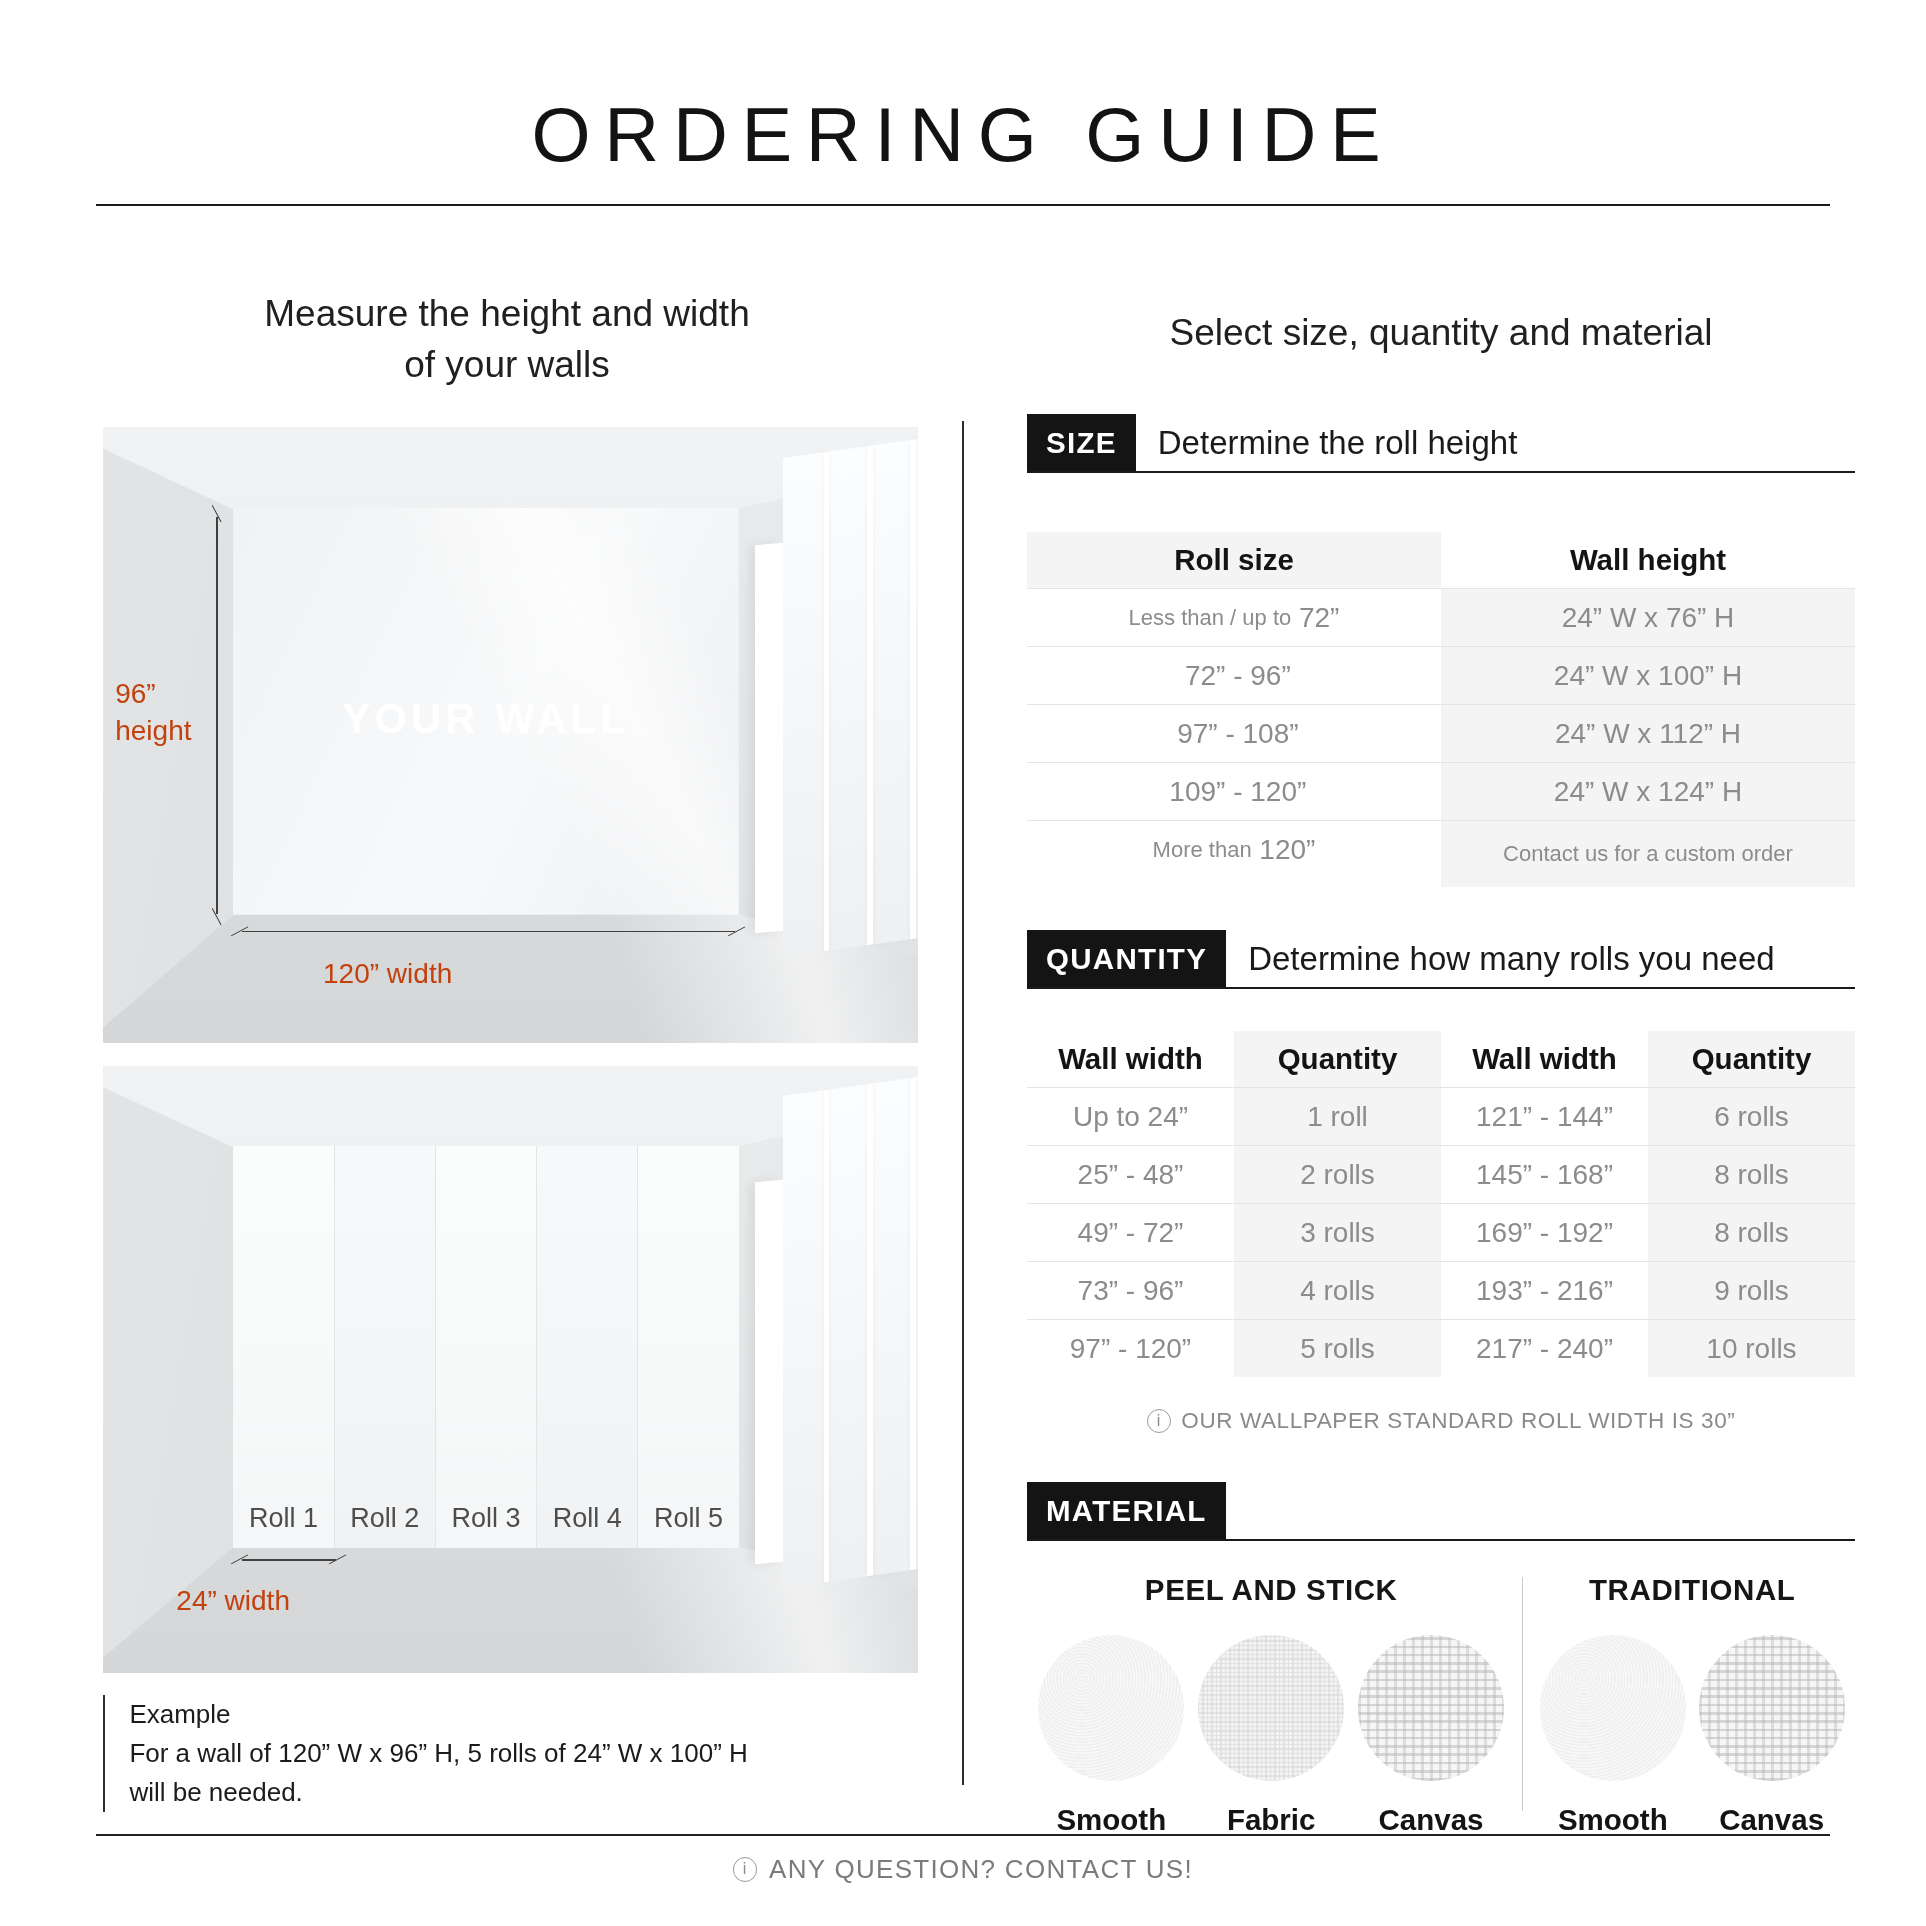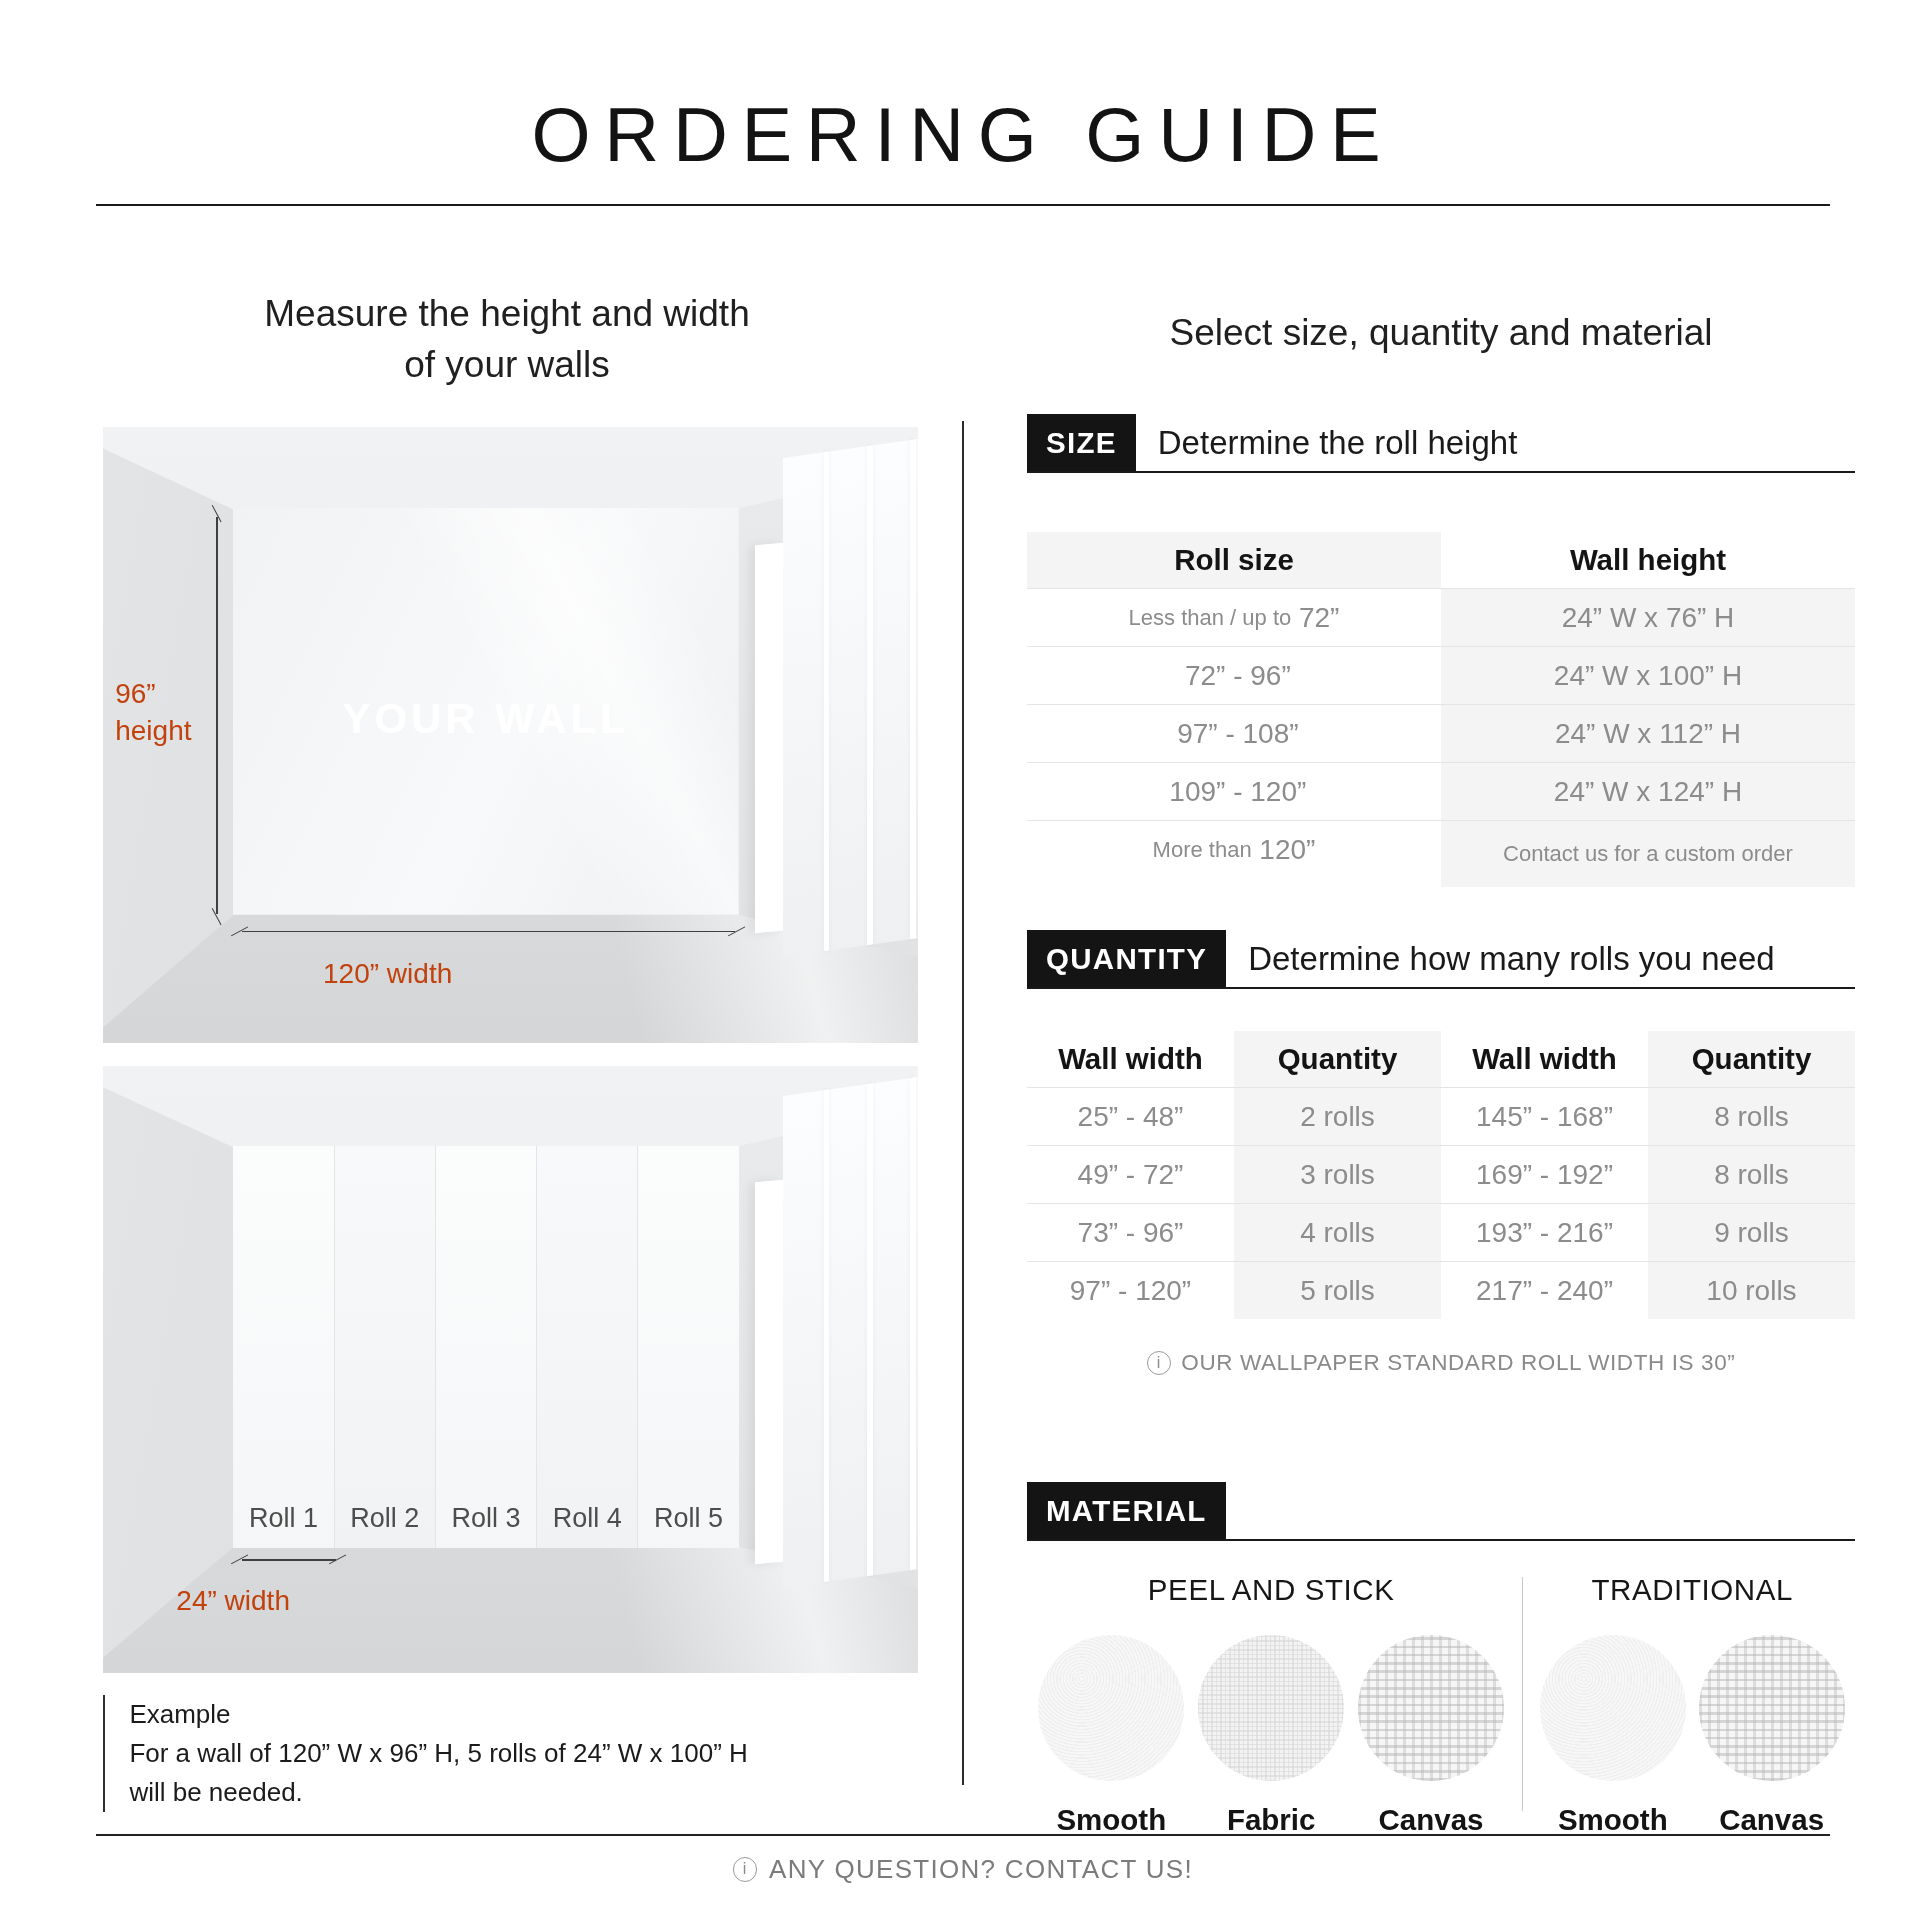--- a/index.html
+++ b/index.html
@@ -103,21 +103,21 @@
   .note{margin-top:31px;display:flex;justify-content:center;align-items:center;gap:10.3px;
     color:#8a8a8a;font-size:22.5px;letter-spacing:0.6px;}
   .info-icon{display:inline-flex;align-items:center;justify-content:center;flex:0 0 auto;
     width:24.4px;height:24.4px;border:1.9px solid #9a9a9a;border-radius:50%;
     font-size:16px;color:#8a8a8a;font-weight:400;}
 
   .materials{display:flex;margin-top:32px;}
   .mat-group{display:flex;flex-direction:column;}
   .mat-group.peel{flex:3;} .mat-group.trad{flex:2;}
   .mat-divider{width:1.3px;background:#c9c9c9;margin:3.9px 6.4px 26px 6.4px;}
-  .mat-title{text-align:center;font-weight:400;font-size:29.5px;letter-spacing:0.6px;
+  .mat-title{text-align:center;font-weight:700;font-size:29.5px;letter-spacing:0.6px;
     color:#161616;margin-bottom:28px;}
   .swatch-row{display:flex;justify-content:space-evenly;}
   .swatch{display:flex;flex-direction:column;align-items:center;width:151px;}
   .circle{width:146px;height:146px;border-radius:50%;}
   .circle.smooth{background:
     repeating-radial-gradient(circle at 30% 30%,#f7f7f7 0 1.9px,#efefef 1.9px 3.2px),
     #f5f5f5;}
   .circle.fabric{background:
     repeating-linear-gradient(0deg,rgba(214,214,214,.55) 0 1.3px,transparent 1.3px 4.5px),
     repeating-linear-gradient(90deg,rgba(214,214,214,.55) 0 1.3px,transparent 1.3px 4.5px),
@@ -266,20 +266,26 @@
       <div class="section-subtitle">Determine how many rolls you need</div>
     </div>
     <div class="tbl" id="quantity-table">
       <div class="tr th">
         <div class="td">Wall width</div>
         <div class="td shade">Quantity</div>
         <div class="td">Wall width</div>
         <div class="td shade">Quantity</div>
       </div>
       <div class="tr">
+        <div class="td body-td">Up to 24”</div>
+        <div class="td body-td shade">1 roll</div>
+        <div class="td body-td">121” - 144”</div>
+        <div class="td body-td shade">6 rolls</div>
+      </div>
+      <div class="tr">
         <div class="td body-td">25” - 48”</div>
         <div class="td body-td shade">2 rolls</div>
         <div class="td body-td">145” - 168”</div>
         <div class="td body-td shade">8 rolls</div>
       </div>
       <div class="tr">
         <div class="td body-td">49” - 72”</div>
         <div class="td body-td shade">3 rolls</div>
         <div class="td body-td">169” - 192”</div>
         <div class="td body-td shade">8 rolls</div>

